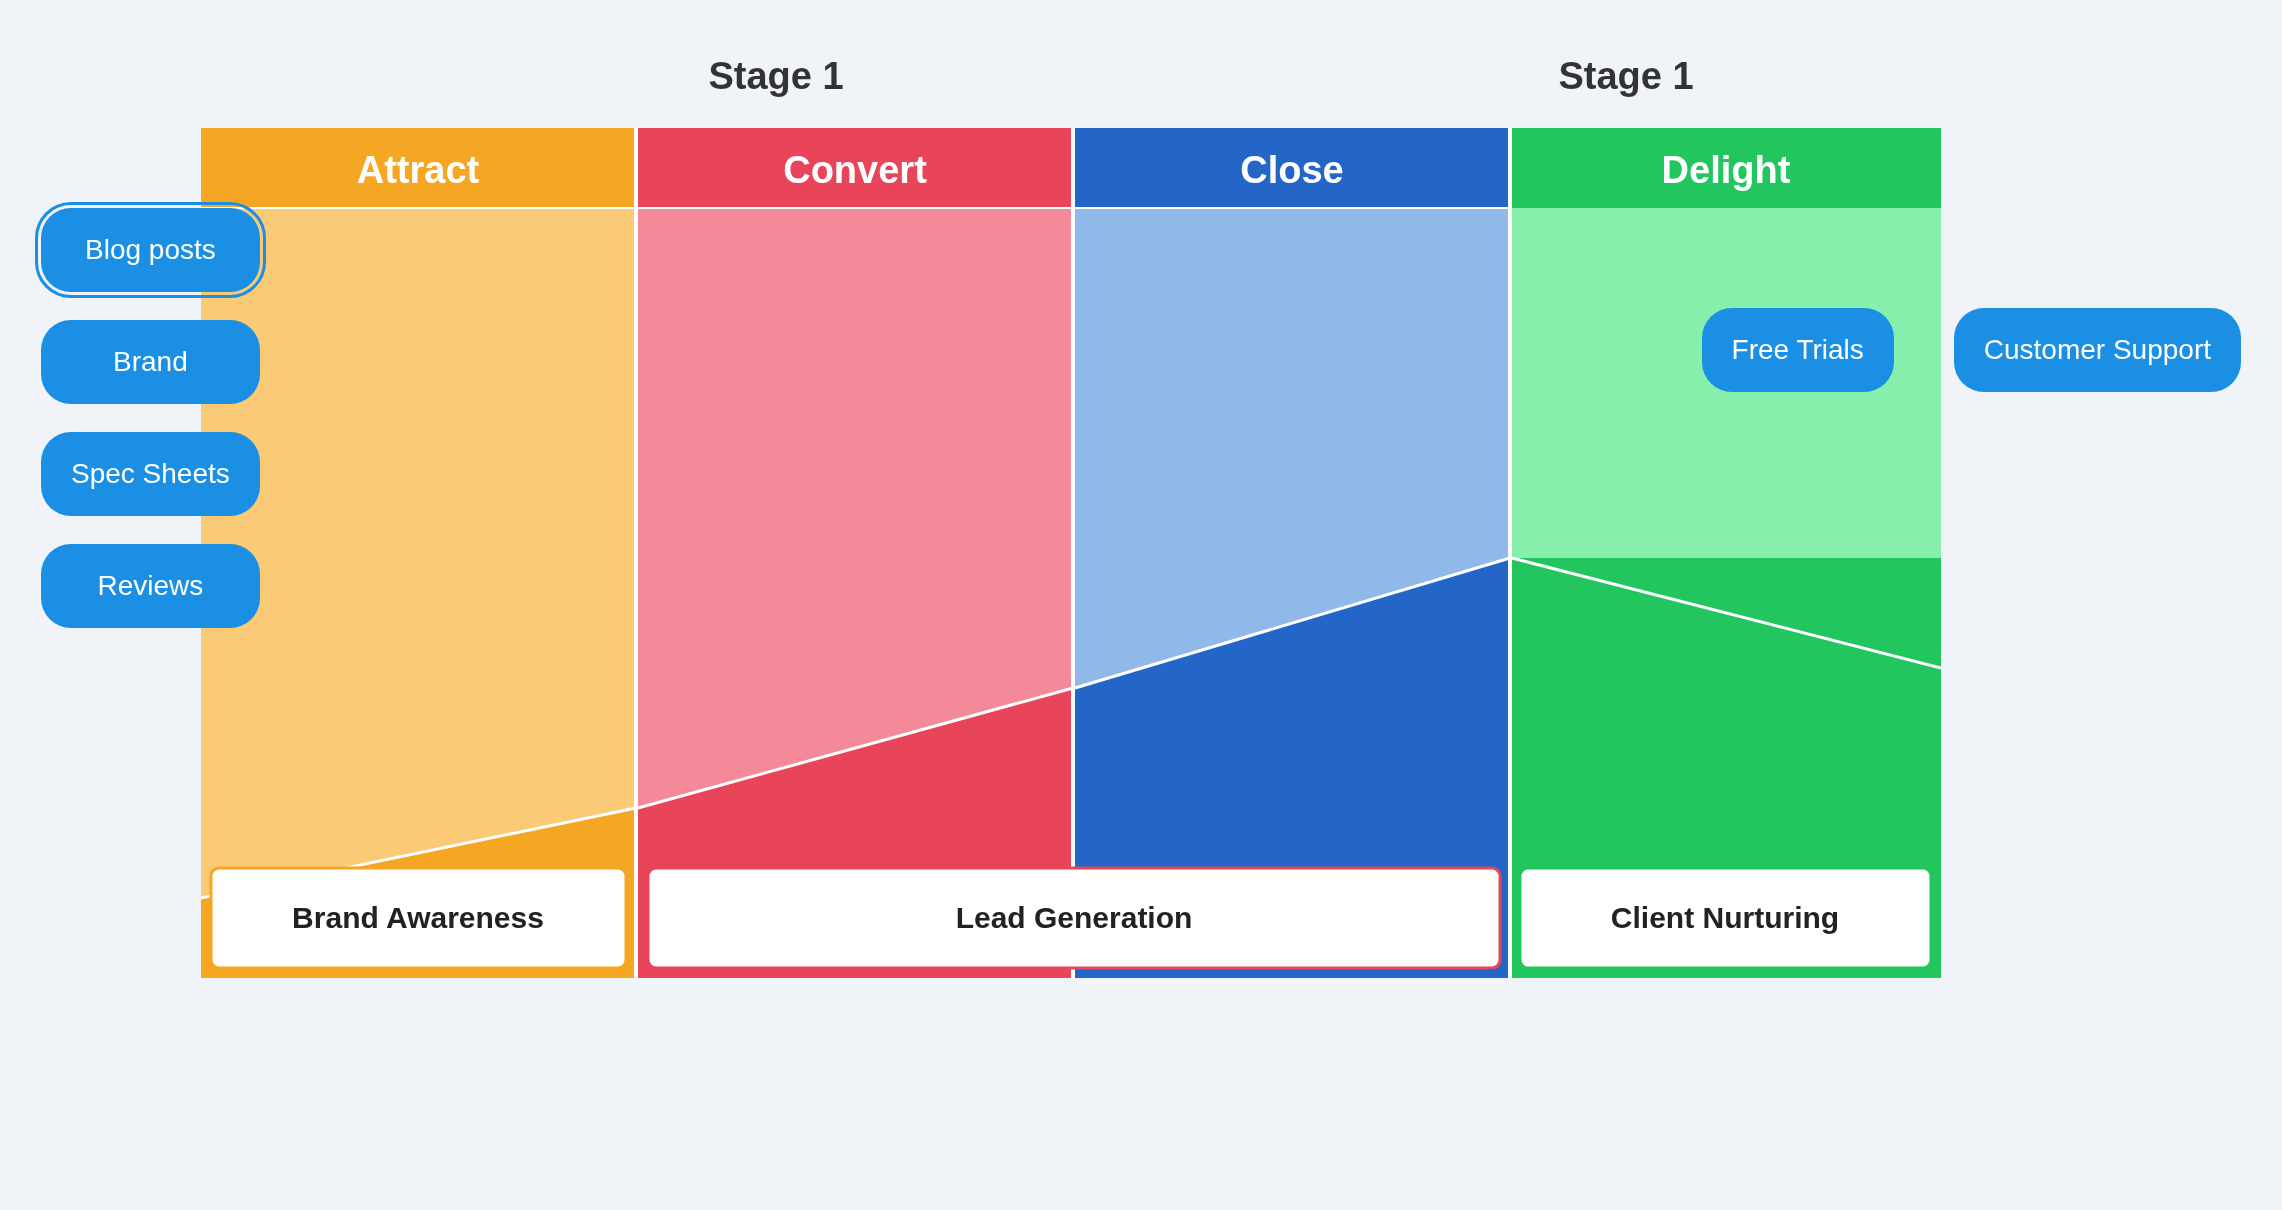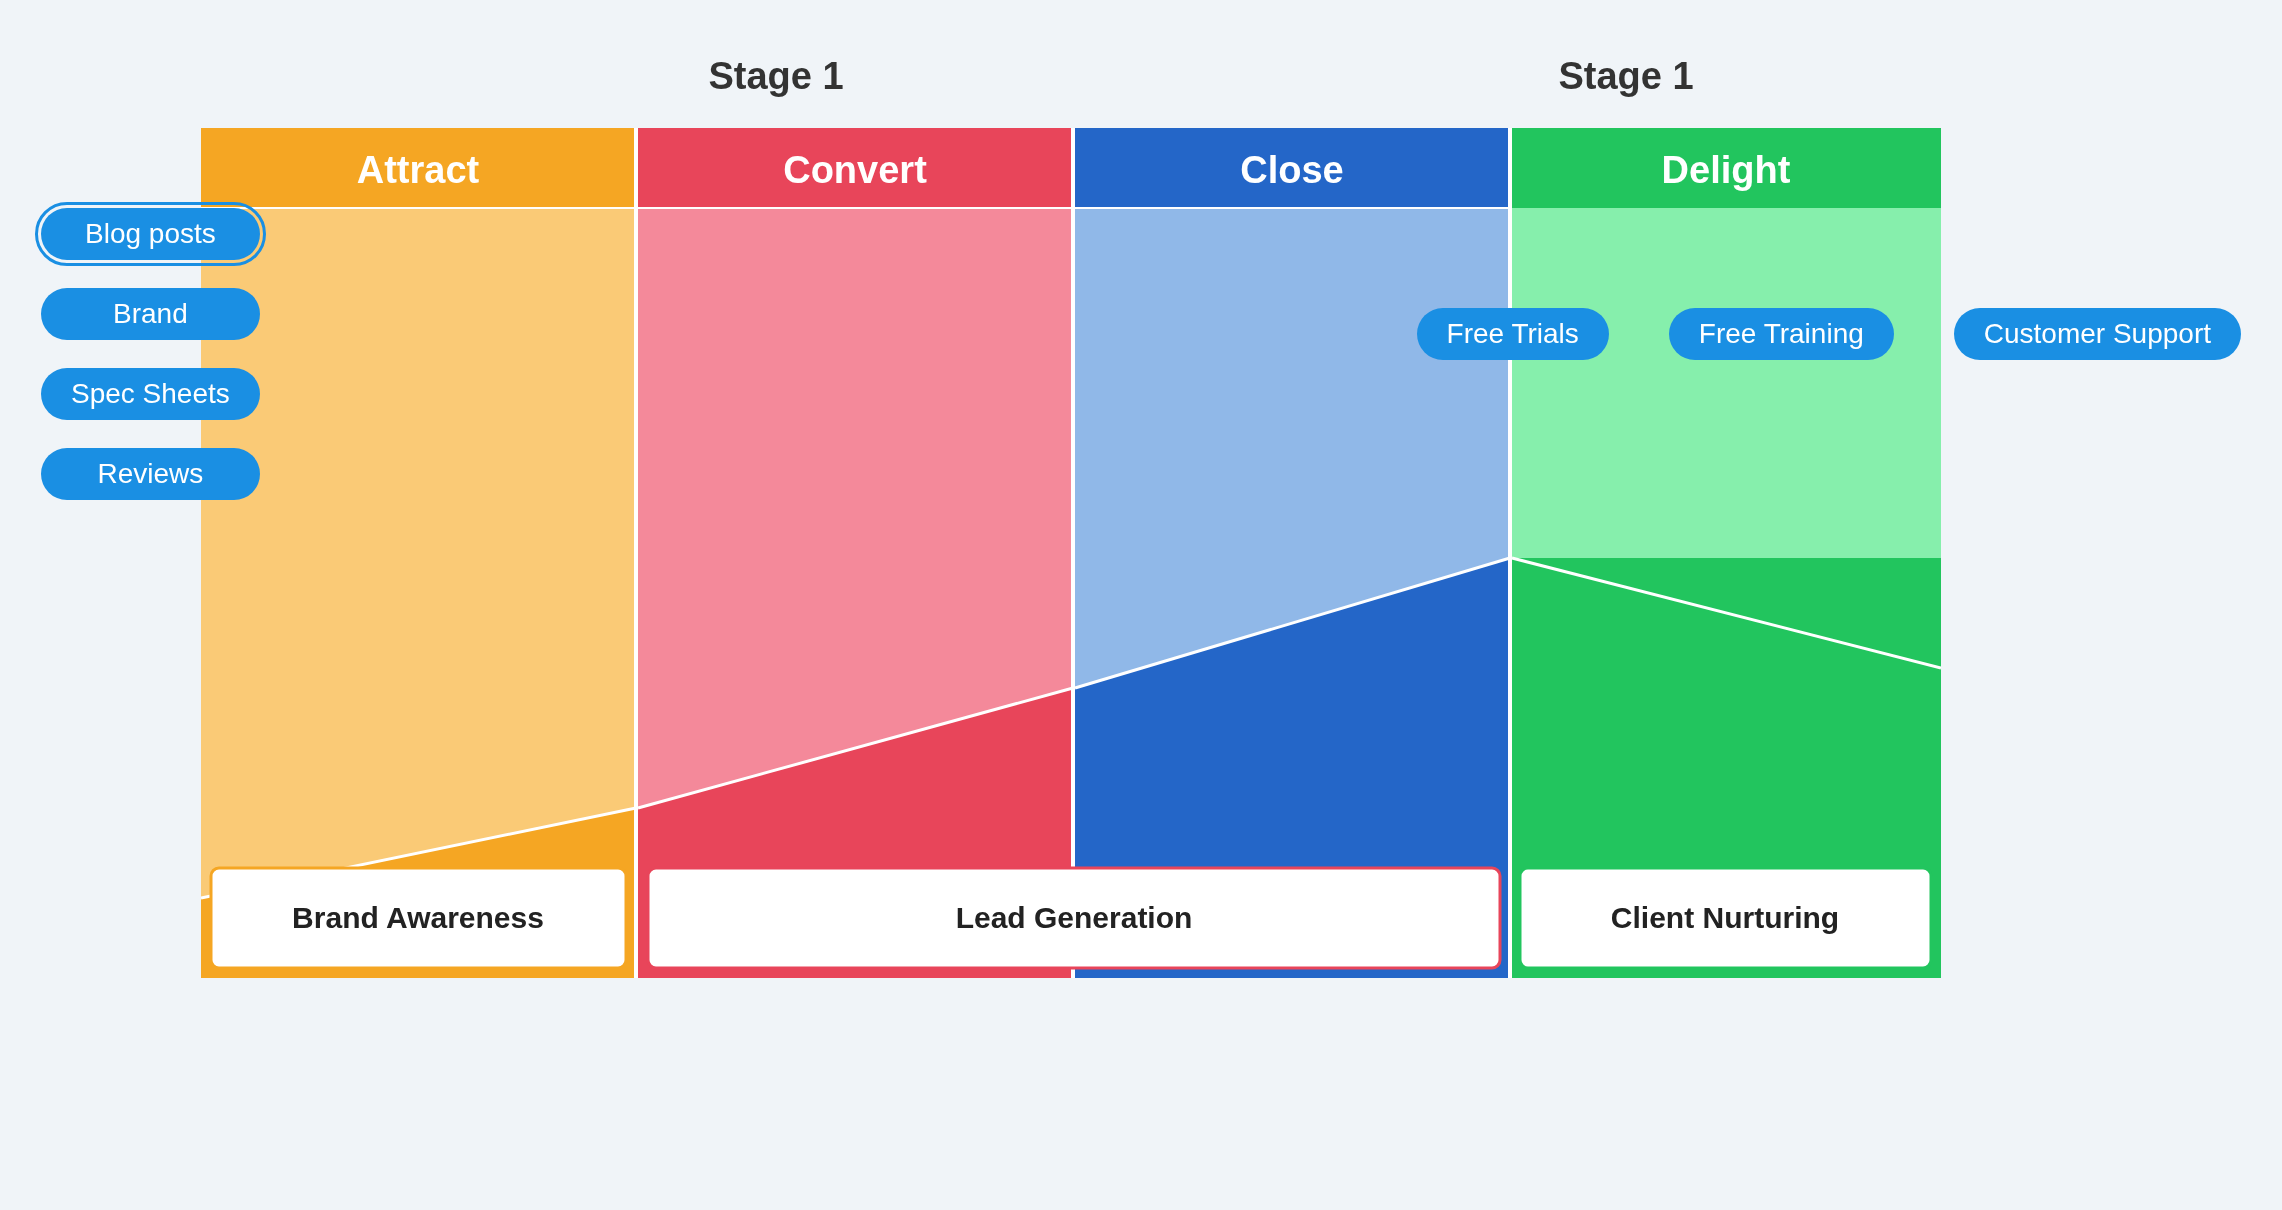--- a/index.html
+++ b/index.html
@@ -55,21 +55,21 @@
       top: 80px;
       display: flex;
       flex-direction: column;
       gap: 28px;
       z-index: 10;
     }
     .pill {
       background: #1a8fe3;
       color: white;
       border-radius: 30px;
-      padding: 10px 30px;
+      padding: 26px 30px;
       font-size: 28px;
       font-weight: 500;
       white-space: nowrap;
       cursor: pointer;
       border: none;
     }
     .pill.selected {
       background: #1a8fe3;
       outline: 3px solid #1a8fe3;
       outline-offset: 3px;
@@ -109,21 +109,20 @@
 
     <div class="left-pills">
       <button class="pill selected">Blog posts</button>
       <button class="pill">Brand</button>
       <button class="pill">Spec Sheets</button>
       <button class="pill">Reviews</button>
     </div>
 
     <div class="right-pills">
       <button class="pill">Free Trials</button>
-      <button class="pill">Free Training</button>
       <button class="pill">Customer Support</button>
     </div>
 
     <svg class="diagram-svg" viewBox="0 0 1740 950" xmlns="http://www.w3.org/2000/svg">
 
       <rect x="0" y="0" width="435" height="850" fill="#F5A623"></rect>
 
       <polygon points="0,80 435,80 435,680 0,770" fill="#FACA76"></polygon>
 
       <rect x="0" y="0" width="435" height="80" fill="#F5A623"></rect>

